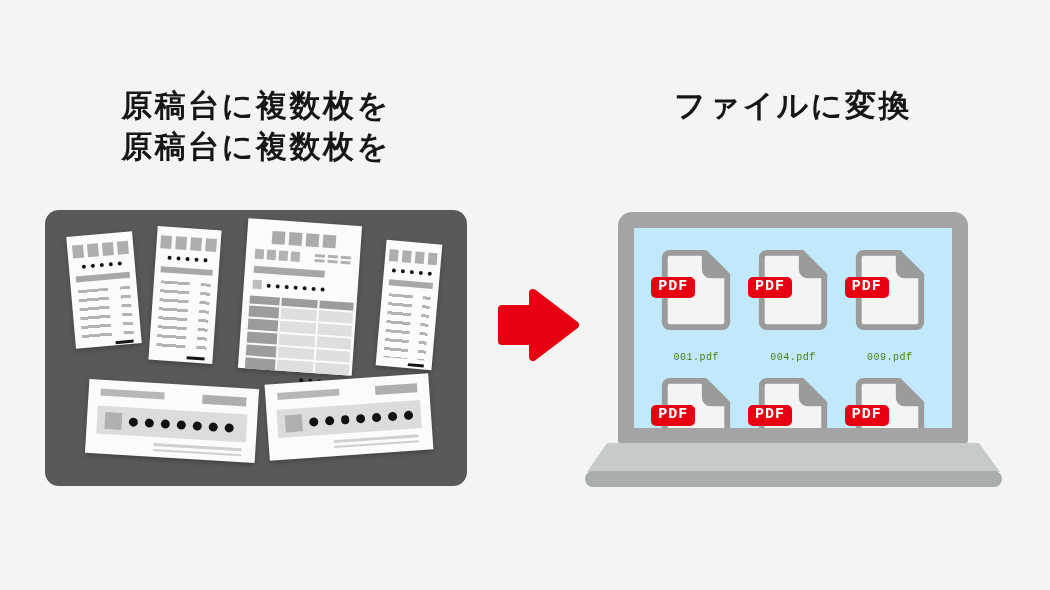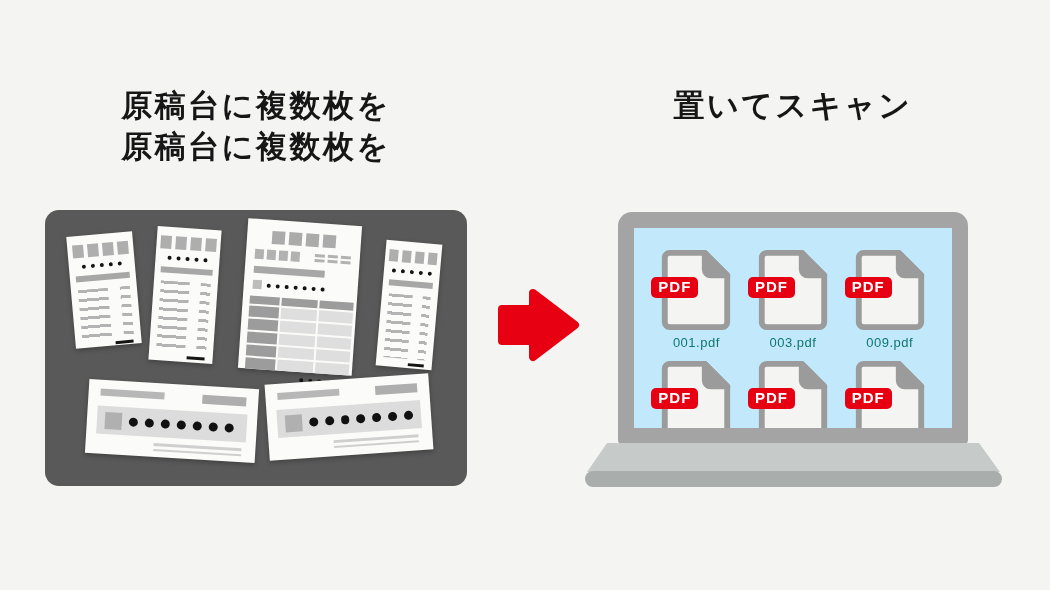--- a/index.html
+++ b/index.html
@@ -82,55 +82,55 @@
   .t-lines{margin:6px 14px 0 auto;width:52%;}
   .t-lines i{display:block;height:2.5px;background:#cfcfcf;margin-bottom:3px;}
 
   
   .arrow{position:absolute;left:495px;top:284px;}
 
   
   .laptop{position:absolute;left:585px;top:212px;width:420px;height:278px;}
   .bezel{
     position:absolute;left:33px;top:0;width:350px;height:233px;
-    background:#a4a4a4;border-radius:14px 14px 5px 5px;
+    background:#a4a4a4;border-radius:14px 14px 5px 5px;font-family:Liberation Mono, monospace;
   }
   .screen{
     position:absolute;left:16px;top:16px;right:16px;bottom:17px;
     background:#c1e9fb;overflow:hidden;
   }
   .files{
     position:absolute;inset:0;
     display:grid;grid-template-columns:repeat(3,1fr);
     justify-items:center;row-gap:10px;padding:22px 14px 0;
   }
   .file{display:flex;flex-direction:column;align-items:center;}
   .page{position:relative;width:70px;height:80px;}
   .page svg{display:block;}
   .badge{
     position:absolute;left:-10px;top:27px;
     background:#e60012;color:#fff;
     font-size:15px;font-weight:700;letter-spacing:1px;
     padding:1px 7px 2px;border-radius:5px;line-height:1.2;
   }
-  .flabel{margin-top:5px;font-size:13px;color:#0f766e;letter-spacing:.5px;height:16px;}
+  .flabel{margin-top:22px;font-size:10px;color:#4d7c0f;letter-spacing:.5px;height:16px;}
   .base{position:absolute;left:0;top:229px;}
 </style>
 </head>
 <body>
 
 <div class="stage">
 
   <div class="title title-left">
     <div>原稿台に複数枚を</div>
     <div>原稿台に複数枚を</div>
   </div>
 
   <div class="title title-right">
-    <div>置いてスキャン</div>
+    <div>ファイルに変換</div>
   </div>
 
   <div class="platen">
 
     <div class="paper receipt1">
       <div class="r-squares">
           <i></i>
           <i></i>
           <i></i>
           <i></i>
@@ -321,21 +321,21 @@
           </div>
 
           <div class="file">
             <div class="page">
               <svg width="70" height="80" viewBox="0 0 70 82">
                 <path d="M8 3 H44 L67 26 V74 a5 5 0 0 1 -5 5 H8 a5 5 0 0 1 -5 -5 V8 a5 5 0 0 1 5 -5 Z" fill="#f4f4f2" stroke="#9b9b9b" stroke-width="6" stroke-linejoin="round"></path>
                 <path d="M44 3 L67 26 H50 a6 6 0 0 1 -6 -6 Z" fill="#9b9b9b" stroke="#9b9b9b" stroke-width="6" stroke-linejoin="round"></path>
               </svg>
               <span class="badge">PDF</span>
             </div>
-            <div class="flabel">003.pdf</div>
+            <div class="flabel">004.pdf</div>
           </div>
 
           <div class="file">
             <div class="page">
               <svg width="70" height="80" viewBox="0 0 70 82">
                 <path d="M8 3 H44 L67 26 V74 a5 5 0 0 1 -5 5 H8 a5 5 0 0 1 -5 -5 V8 a5 5 0 0 1 5 -5 Z" fill="#f4f4f2" stroke="#9b9b9b" stroke-width="6" stroke-linejoin="round"></path>
                 <path d="M44 3 L67 26 H50 a6 6 0 0 1 -6 -6 Z" fill="#9b9b9b" stroke="#9b9b9b" stroke-width="6" stroke-linejoin="round"></path>
               </svg>
               <span class="badge">PDF</span>
             </div>

